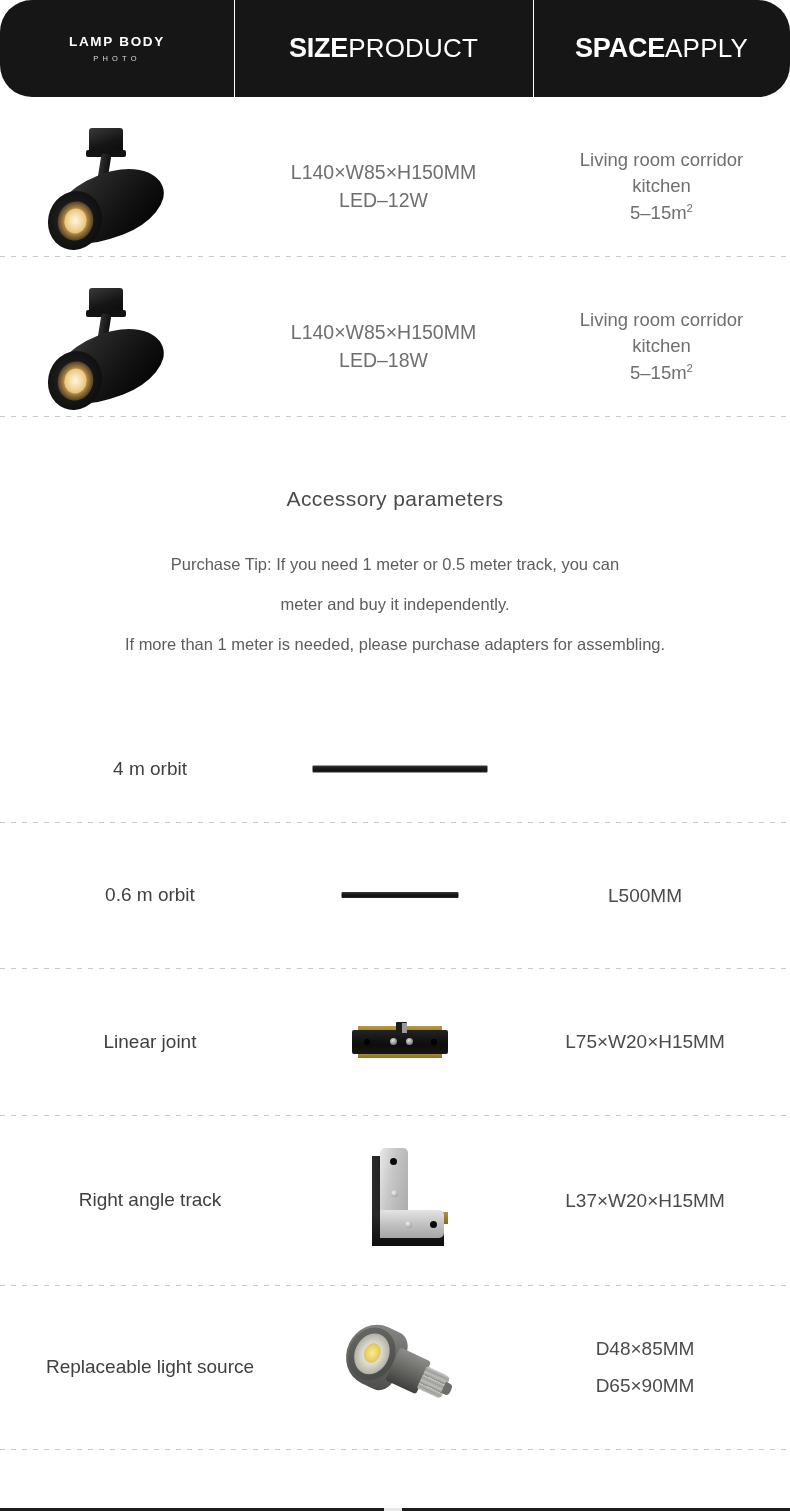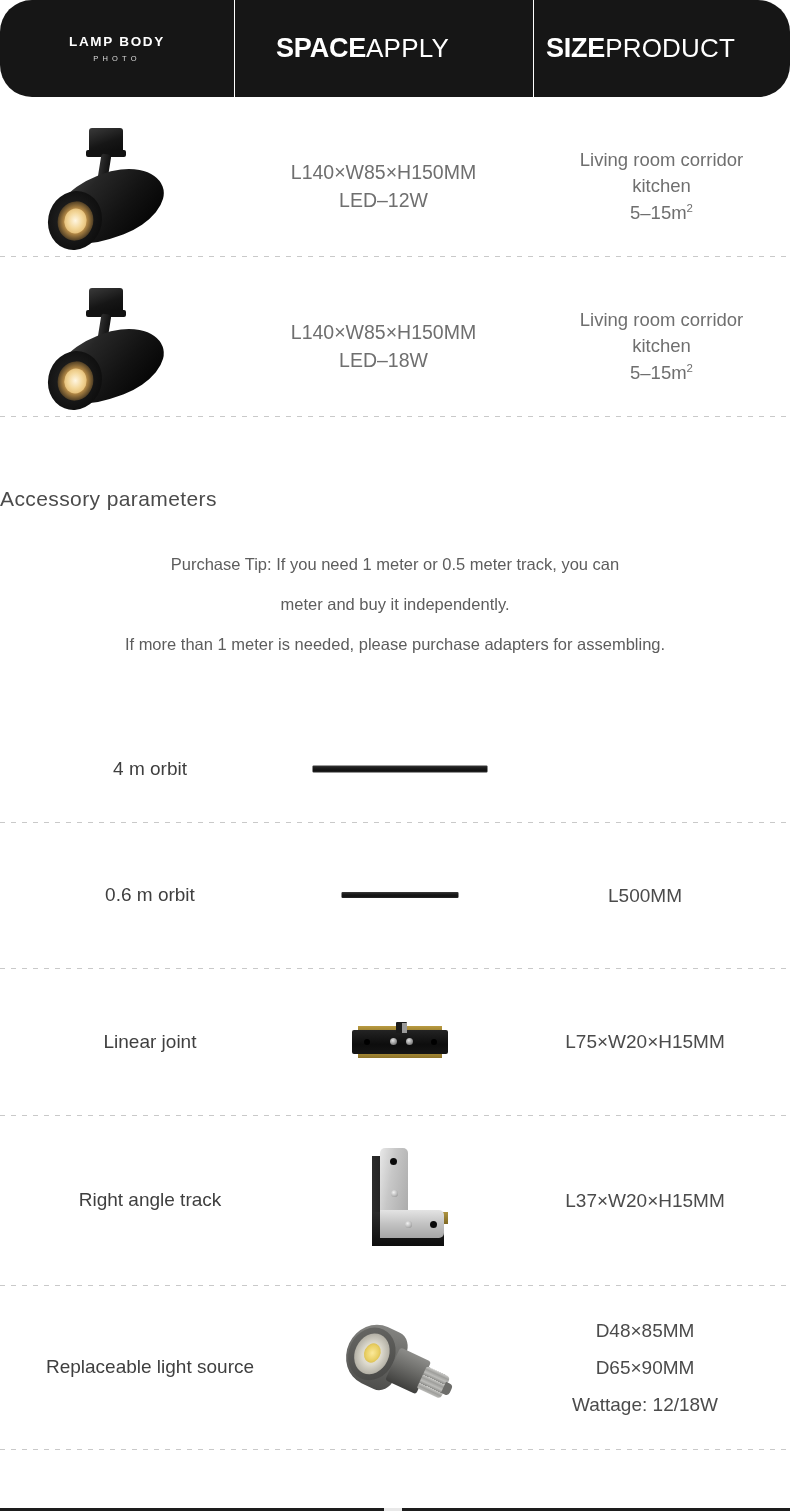--- a/index.html
+++ b/index.html
@@ -170,21 +170,21 @@
     left: 22px; top: 83px;
     width: 23px; height: 24px;
     background: radial-gradient(ellipse at 50% 48%, #fff6e2 0%, #f3d79a 45%, #d8a857 100%);
     border-radius: 50%;
     transform: rotate(-21deg) skewY(-6deg);
   }
 
   
   .acc-title {
     width: 790px;
-    text-align: left;
+    text-align: center;
     font-size: 21px;
     font-weight: 300;
     color: #4b4b4b;
     letter-spacing: 0.4px;
   }
   .tips {
     width: 790px;
     text-align: center;
     color: #5d5d5d;
     font-weight: 300;
@@ -426,28 +426,28 @@
 
 <div class="page">
 
   <div class="header">
     <div class="header-col col-lamp">
       <div class="lamp-brand">
         <span class="bl1">LAMP BODY</span>
         <span class="bl2">PHOTO</span>
       </div>
     </div>
+    <div class="header-col col-size">
+      <div class="hcap">
+        <span class="strong">SIZE</span><span class="light">PRODUCT</span>
+      </div>
+    </div>
     <div class="header-col col-space">
       <div class="hcap">
         <span class="strong">SPACE</span><span class="light">APPLY</span>
-      </div>
-    </div>
-    <div class="header-col col-size">
-      <div class="hcap">
-        <span class="strong">SIZE</span><span class="light">PRODUCT</span>
       </div>
     </div>
     <div class="hdiv hdiv-1"></div>
     <div class="hdiv hdiv-2"></div>
   </div>
 
   <div class="prow prow-1">
     <div class="pcell-img">
       <div class="lamp">
         <div class="mount"></div>
@@ -578,20 +578,19 @@
           <div class="lens"></div>
         <div class="cob"></div>
           <div class="neck"></div>
           <div class="base"></div>
           <div class="tip"></div>
       </div>
     </div>
     <div class="acell-spec">
       <div>D48×85MM</div>
       <div>D65×90MM</div>
-      <div>Wattage: 12/18W</div>
     </div>
   </div>
   <div class="dashrule"></div>
 
   <div class="bottom-bar"></div>
   <div class="bottom-gap"></div>
 </div>
 
 </body></html>

